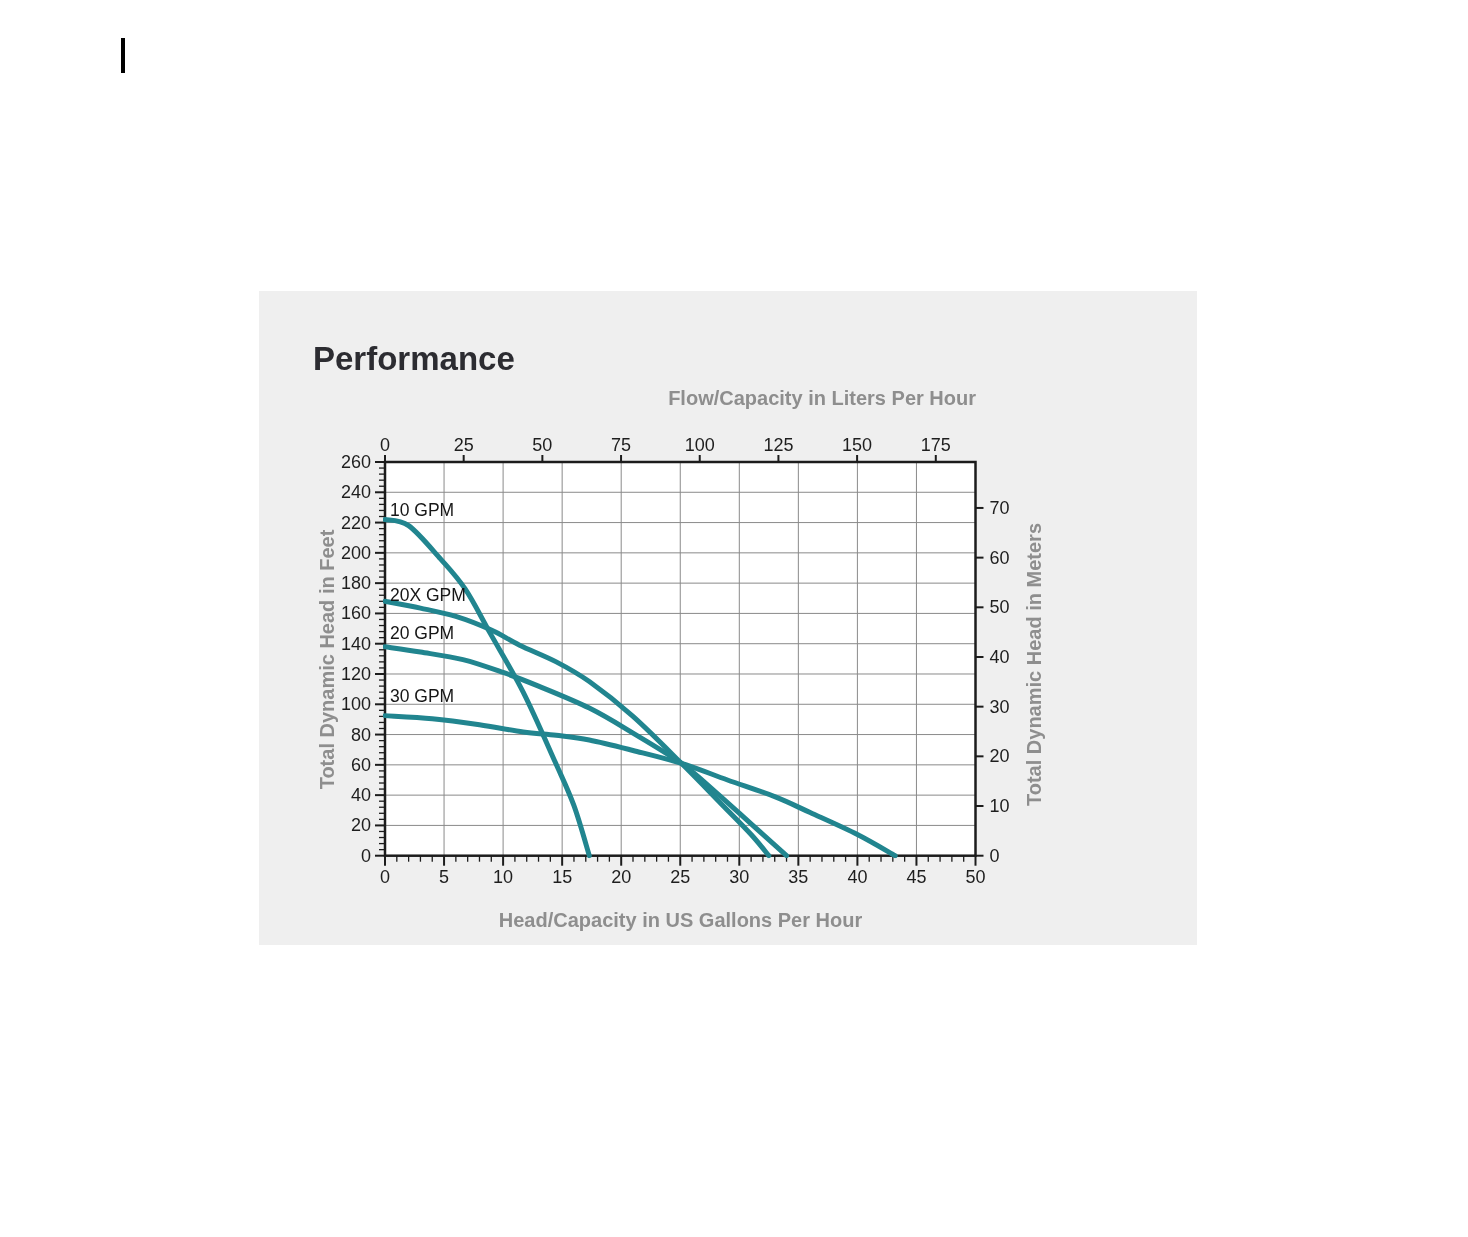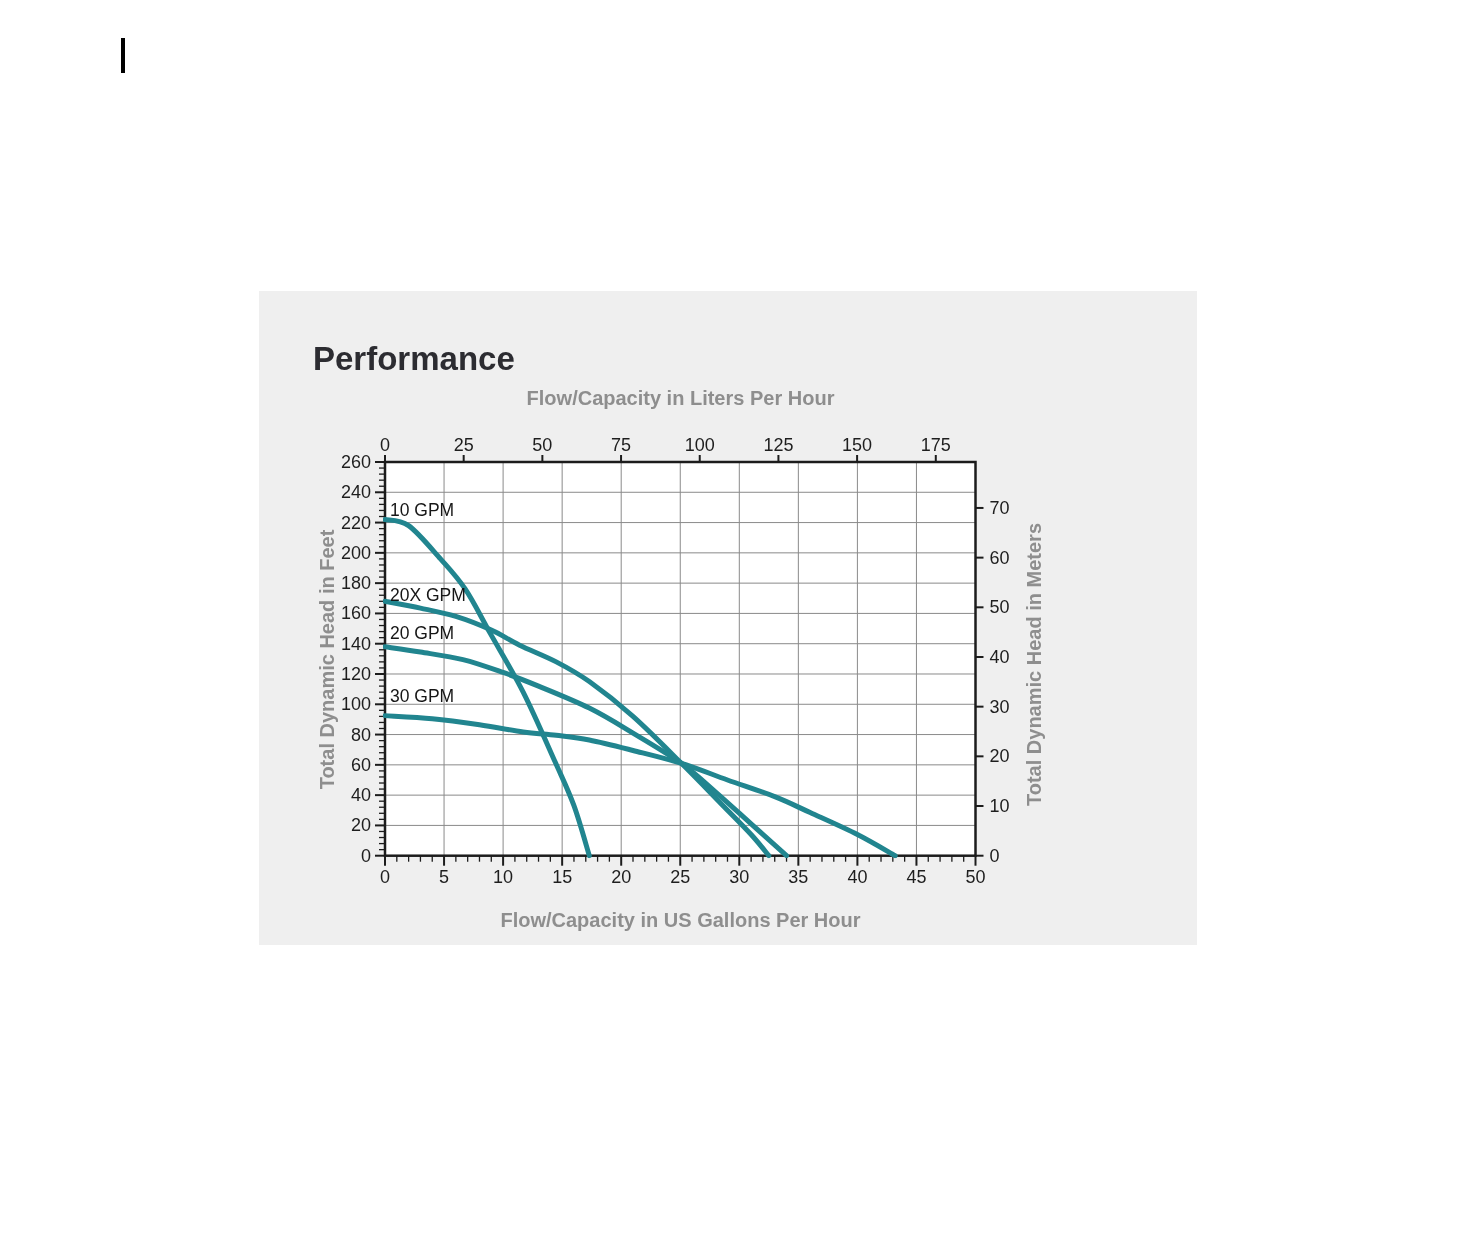--- a/index.html
+++ b/index.html
@@ -2,40 +2,40 @@
 <html><head>
 <meta charset="utf-8">
 <style>
   html,body{margin:0;padding:0;background:#ffffff;}
   body{font-family:"Liberation Sans", sans-serif;}
   .root{position:relative;width:1468px;height:1237px;background:#ffffff;overflow:hidden;}
   .cursor-bar{position:absolute;left:121px;top:38px;width:4px;height:35px;background:#000000;}
   .panel{position:absolute;left:259px;top:291px;width:938px;height:654px;background:#efefef;}
   .chart-title{position:absolute;left:54px;top:50px;font-size:33px;font-weight:600;color:#2c2c31;line-height:1.1;}
   .axis-title{position:absolute;color:#8e8e8e;font-size:20px;font-weight:700;letter-spacing:0px;white-space:nowrap;}
-  .axis-title.top{left:126px;width:591px;top:96px;text-align:center;}
+  .axis-title.top{left:126px;width:591px;top:96px;text-align:right;}
   .axis-title.bottom{left:126px;width:591px;top:618px;text-align:center;}
   .axis-title.vert{width:320px;text-align:center;transform:rotate(-90deg);transform-origin:center center;}
   .axis-title.left{left:-92px;top:357px;}
   .axis-title.right{left:615px;top:362px;}
   svg.chart{position:absolute;left:0;top:0;}
   svg.chart text{font-family:"Liberation Sans", sans-serif;}
 </style>
 </head>
 <body>
 
 <div class="root">
 
   <div class="cursor-bar"></div>
 
   <div class="panel" style="background: rgb(239, 239, 239);">
     <div class="chart-title" style="color: rgb(44, 44, 49);">Performance</div>
 
     <div class="axis-title top" style="color: rgb(142, 142, 142);">Flow/Capacity in Liters Per Hour</div>
-    <div class="axis-title bottom" style="color: rgb(142, 142, 142);">Flow/Capacity in US Gallons Per Hour</div>
+    <div class="axis-title bottom" style="color: rgb(142, 142, 142);">Head/Capacity in US Gallons Per Hour</div>
     <div class="axis-title vert left" style="color: rgb(142, 142, 142);">Total Dynamic Head in Feet</div>
     <div class="axis-title vert right" style="color: rgb(142, 142, 142);">Total Dynamic Head in Meters</div>
 
     <svg class="chart" width="938" height="654" viewBox="0 0 938 654">
         <rect x="126" y="171" width="590.5" height="393.70000000000005" fill="#ffffff"></rect>
         <line x1="185.05" y1="171" x2="185.05" y2="564.7" stroke="#8a8a8a" stroke-width="1"></line>
         <line x1="244.1" y1="171" x2="244.1" y2="564.7" stroke="#8a8a8a" stroke-width="1"></line>
         <line x1="303.15" y1="171" x2="303.15" y2="564.7" stroke="#8a8a8a" stroke-width="1"></line>
         <line x1="362.2" y1="171" x2="362.2" y2="564.7" stroke="#8a8a8a" stroke-width="1"></line>
         <line x1="421.25" y1="171" x2="421.25" y2="564.7" stroke="#8a8a8a" stroke-width="1"></line>

